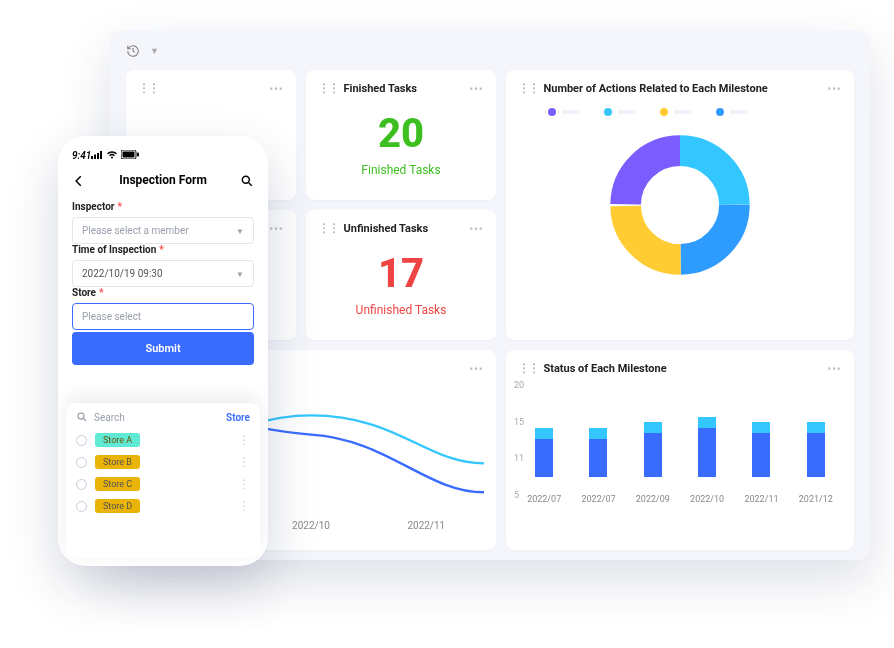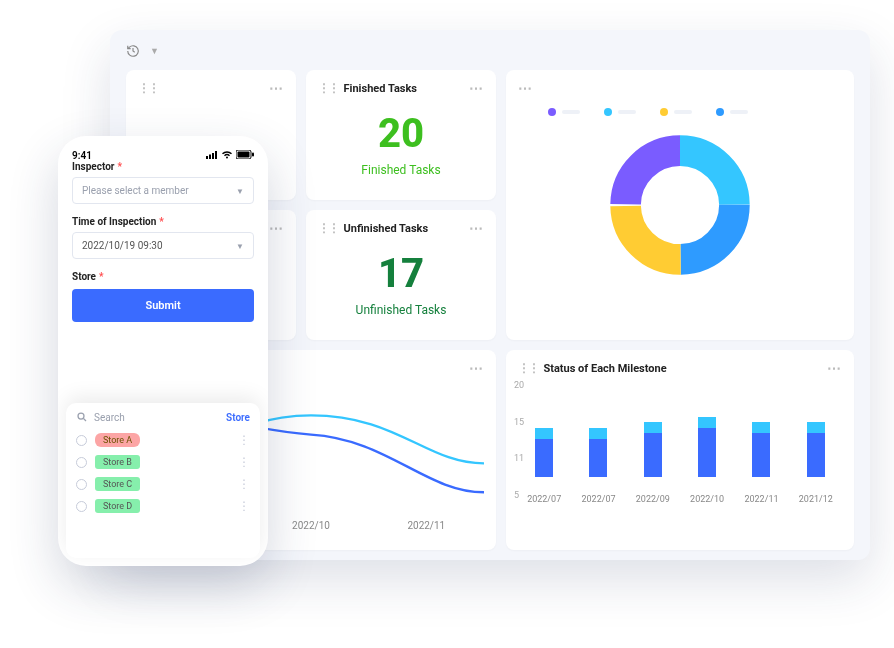--- a/index.html
+++ b/index.html
@@ -35,21 +35,21 @@
     box-shadow: 0 1px 2px rgba(0,0,0,.03);
     position: relative; overflow: hidden;
   }
   .card-head { display:flex; justify-content:space-between; align-items:center; font-size:11px; font-weight:700; color:#222;}
   .drag-dots { color:#bbb; font-size:12px; letter-spacing:-2px;}
   .more-dots { color:#bbb; font-size:14px; letter-spacing:1px;}
 
   .big-num { text-align:center; font-size:40px; font-weight:800; margin-top:14px;}
   .big-label { text-align:center; font-size:12px; margin-top:6px;}
   .green { color:#3dbf1f;}
-  .orange { color:#15803d;}
+  .orange { color:#ef4444;}
 
   
   .c-blank1 { grid-column:1; grid-row:1;}
   .c-blank2 { grid-column:1; grid-row:2;}
   .c-fin    { grid-column:2; grid-row:1;}
   .c-unfin  { grid-column:2; grid-row:2;}
   .c-donut  { grid-column:3; grid-row:1 / span 2;}
   .c-line   { grid-column:1 / span 2; grid-row:3;}
   .c-bars   { grid-column:3; grid-row:3;}
 
@@ -79,55 +79,54 @@
     left: 58px;
     top: 136px;
     width: 210px;
     height: 430px;
     background: #fff;
     border-radius: 28px;
     box-shadow: 0 20px 50px rgba(33,48,92,.2);
     padding: 14px 14px 10px;
     overflow: hidden;
   }
-  .statusbar { display:flex; justify-content:space-between; font-size:10px; font-weight:600;}
+  .statusbar { display:flex; font-size:10px; font-weight:600;font-style:italic;}
   .status-icons { display:flex; gap:3px; align-items:center;}
   .status-icons span { display:inline-block;}
   .ph-title-row { display:flex; justify-content:space-between; align-items:center; margin:12px 0 14px;}
   .ph-title { font-size:12px; font-weight:700;}
   .chev, .magnify { width:14px; height:14px; display:inline-block;}
 
   .form-label { font-size:10px; font-weight:700; color:#222; margin-bottom:5px; display:flex; gap:3px;}
   .req { color:#ff4d4f;}
   .select, .input {
     width:100%; border:1px solid #e2e6ef; border-radius:4px;
     padding:7px 9px; font-size:10px; color:#9aa0ae; background:#fff;
     display:flex; justify-content:space-between; align-items:flex-end;
-    margin-bottom:12px;
   }
   .select.active { border-color:#3a6bff;}
   .sel-caret { font-size:8px; color:#9aa0ae;}
   .submit-btn {
     width:100%; background:#3a6bff; color:#fff; border:none; border-radius:4px;
     padding:10px 0; font-size:11px; font-weight:600; margin-top:2px;
   }
 
   .sheet {
     position:absolute; left:8px; right:8px; bottom:8px; height:155px;
     background:#fff; border-radius:10px; box-shadow:0 -6px 20px rgba(0,0,0,.08);
     padding:8px 10px;
   }
   .sheet-head { display:flex; justify-content:space-between; align-items:center; font-size:10px; color:#9aa0ae; margin-bottom:6px;}
   .sheet-head .done { color:#3a6bff; font-weight:600;}
   .sheet-search { display:flex; align-items:center; gap:6px; flex:1;text-align:center;}
   .store-row { display:flex; align-items:center; justify-content:space-between; padding:4px 0;}
   .store-left { display:flex; align-items:center; gap:8px;}
   .radio { width:11px; height:11px; border:1.5px solid #c7ccda; border-radius:50%;}
-  .chip { font-size:9px; padding:2px 8px; border-radius:3px; background:#86efac; color:#555;}
-  .chip.hl { background:#fca5a5; color:#6b5200;border-radius:6px;}
+  .chip { font-size:9px; padding:2px 8px; border-radius:3px; background:#eab308; color:#555;}
+  .chip.hl { background:#5eead4; color:#6b5200;}
   .row-more { color:#c7ccda; font-size:12px;}
 </style>
 </head>
 <body>
 
 <div class="tablet">
   <div class="dash-header">
     <span class="clock-icon">
       <svg viewBox="0 0 24 24" width="14" height="14" fill="none" stroke="#888" stroke-width="2">
           <path d="M3 12a9 9 0 1 0 3-6.7L3 8"></path>
@@ -168,20 +167,22 @@
         <span><span class="drag-dots">⋮⋮</span>&nbsp;
           <span>Unfinished Tasks</span></span>
         <span class="more-dots">⋯</span>
       </div>
       <div class="big-num orange">17</div>
       <div class="big-label orange">Unfinished Tasks</div>
     </div>
 
     <div class="card c-donut">
       <div class="card-head">
+        <span><span class="drag-dots">⋮⋮</span>&nbsp;
+          <span>Number of Actions Related to Each Milestone</span></span>
         <span class="more-dots">⋯</span>
       </div>
       <div class="legend-row">
         <div class="legend-item">
             <span class="legend-dot" style="background:#7a5cff"></span>
             <span class="legend-bar"></span>
           </div>
         <div class="legend-item">
             <span class="legend-dot" style="background:#34c6ff"></span>
             <span class="legend-bar"></span>
@@ -304,20 +305,34 @@
       <span>
         <svg width="18" height="9" viewBox="0 0 18 9">
             <rect x="0" y="0" width="15" height="9" rx="2" fill="none" stroke="#000"></rect>
             <rect x="1.5" y="1.5" width="12" height="6" rx="1" fill="#000"></rect>
             <rect x="16" y="2.5" width="2" height="4" rx="1" fill="#000"></rect>
           </svg>
       </span>
     </span>
   </div>
 
+  <div class="ph-title-row">
+    <span class="chev">
+      <svg viewBox="0 0 24 24" width="14" height="14" fill="none" stroke="#000" stroke-width="2.5">
+          <polyline points="15 4 7 12 15 20"></polyline>
+        </svg>
+    </span>
+    <span class="ph-title">Inspection Form</span>
+    <span class="magnify">
+      <svg viewBox="0 0 24 24" width="14" height="14" fill="none" stroke="#000" stroke-width="2.5">
+          <circle cx="10" cy="10" r="6"></circle>
+          <line x1="15" y1="15" x2="20" y2="20"></line>
+        </svg>
+    </span>
+  </div>
 
   <div class="form-label">
     <span>Inspector</span>
       <span class="req">*</span>
   </div>
   <div class="select">
     <span>Please select a member</span>
       <span class="sel-caret">▼</span>
   </div>
 
@@ -326,20 +341,23 @@
       <span class="req">*</span>
   </div>
   <div class="select">
     <span style="color:#555">2022/10/19 09:30</span>
       <span class="sel-caret">▼</span>
   </div>
 
   <div class="form-label">
     <span>Store</span>
       <span class="req">*</span>
+  </div>
+  <div class="select active">
+    <span>Please select</span>
   </div>
 
   <button class="submit-btn">Submit</button>
 
   
   <div class="sheet">
     <div class="sheet-head">
       <div class="sheet-search">
         <svg viewBox="0 0 24 24" width="12" height="12" fill="none" stroke="#9aa0ae" stroke-width="2.5">
             <circle cx="10" cy="10" r="6"></circle>

